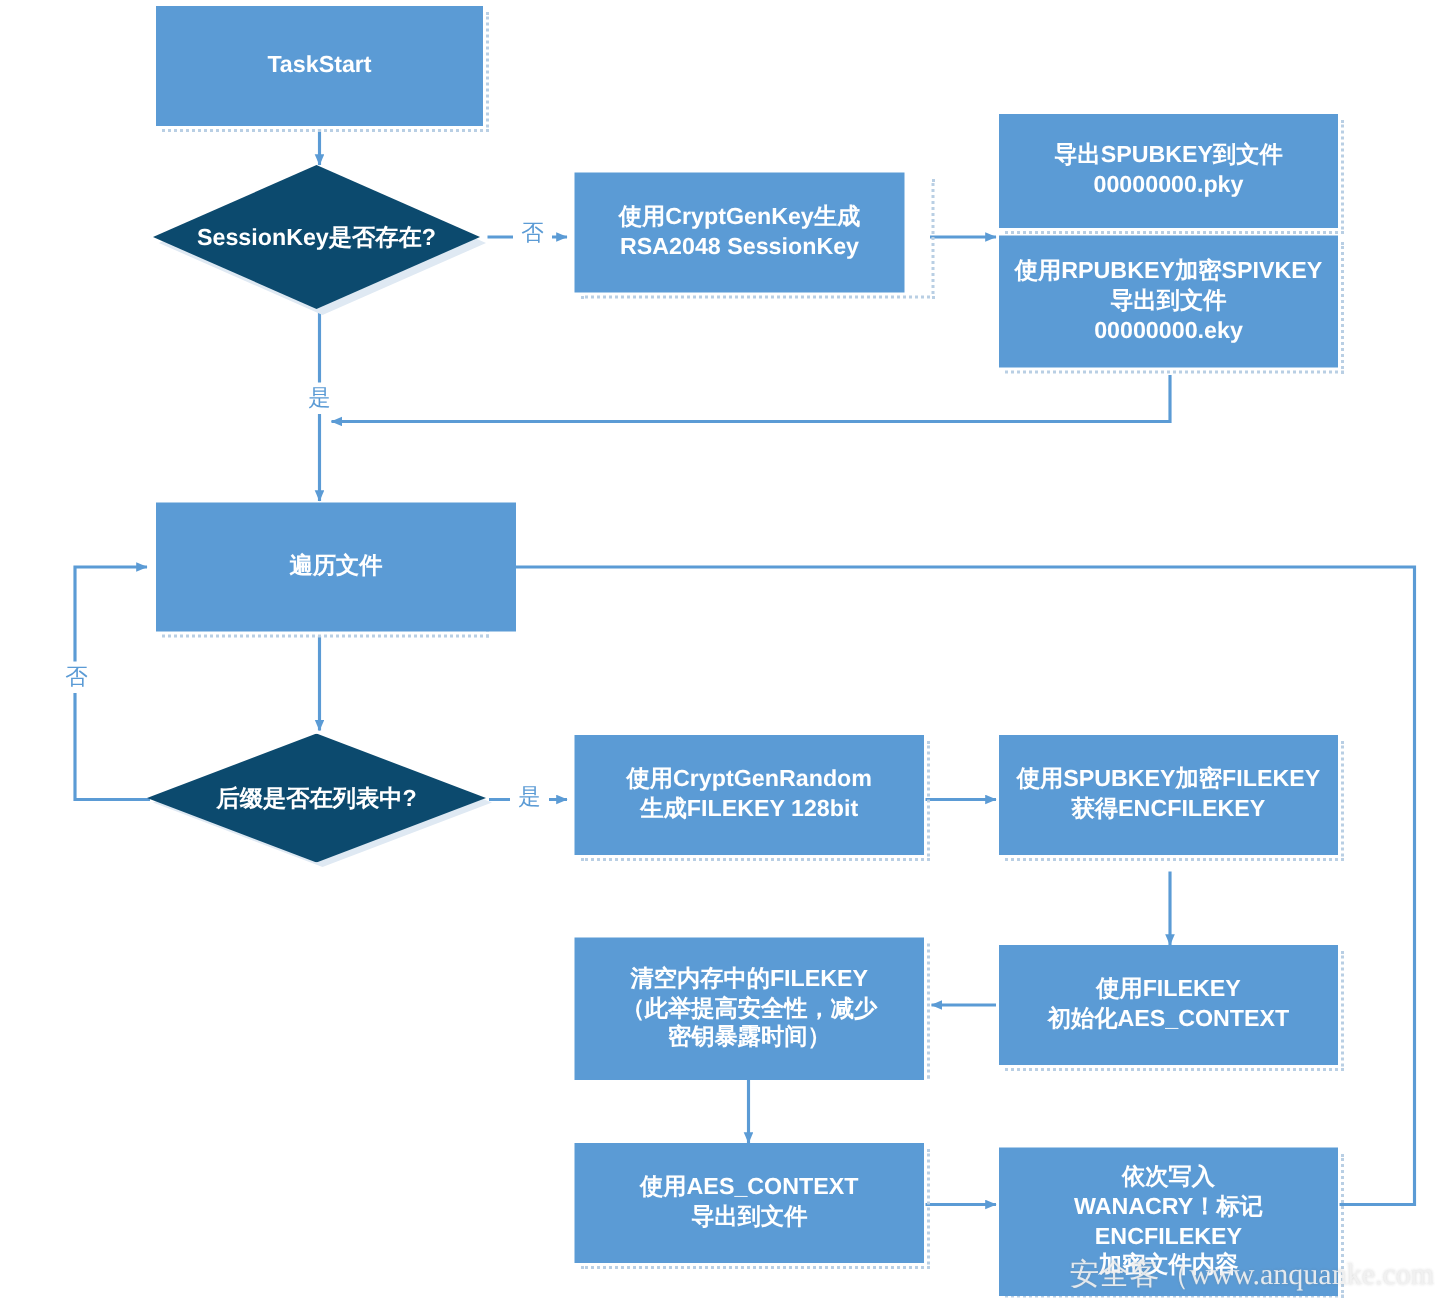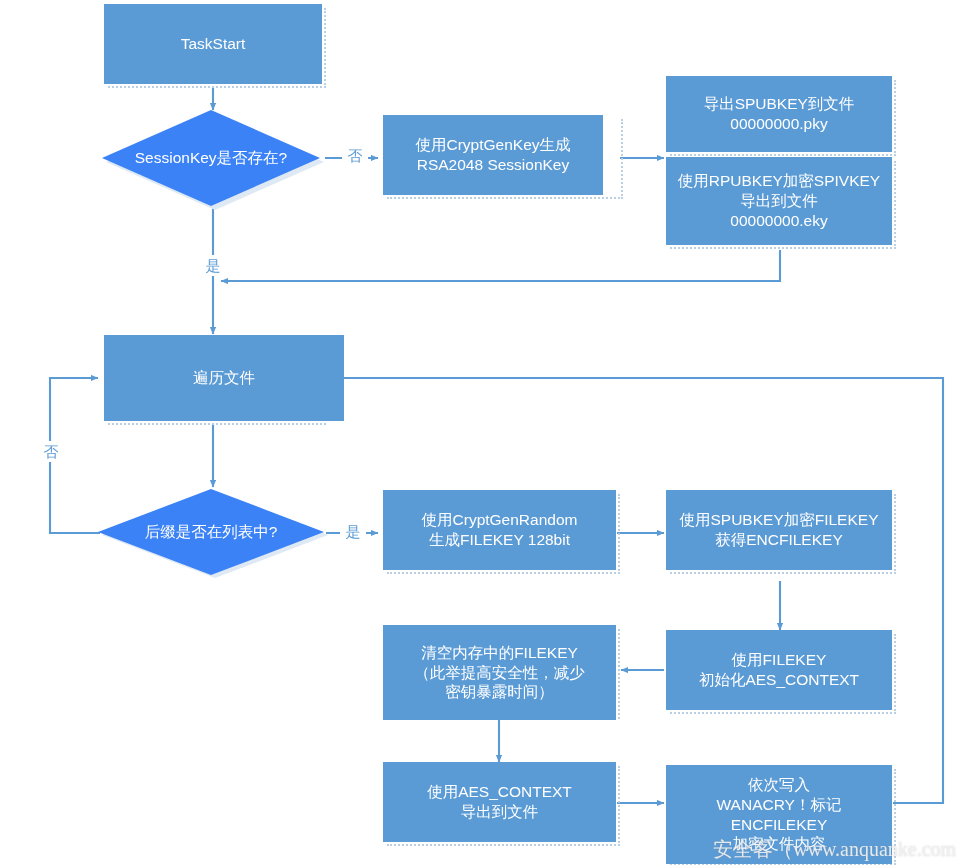--- a/index.html
+++ b/index.html
@@ -33,41 +33,43 @@
     display: flex;
     align-items: center;
     justify-content: center;
     text-align: center;
     line-height: 1.28;
     font-size: 15.5px;
     letter-spacing: 0px;
     z-index: 3;
     white-space: pre-line;
     padding: 2px 4px;
+    font-weight: bold;
   }
   .node-shadow {
     position: absolute;
     box-sizing: border-box;
     z-index: 2;
     background: transparent;
     border-right: 2px dotted #b9cfe4;
     border-bottom: 2px dotted #b9cfe4;
   }
   .diamond {
     position: absolute;
     z-index: 3;
     display: flex;
     align-items: center;
     justify-content: center;
     color: #ffffff;
     font-size: 15.5px;
     text-align: right;
-    background: #3b82f6;
+    background: #0c4a6e;
     -webkit-clip-path: polygon(50% 0%, 100% 50%, 50% 100%, 0% 50%);
     clip-path: polygon(50% 0%, 100% 50%, 50% 100%, 0% 50%);
+    font-weight: bold;
   }
   .diamond-shadow {
     position: absolute;
     z-index: 2;
     background: #dfe9f3;
     -webkit-clip-path: polygon(50% 0%, 100% 50%, 50% 100%, 0% 50%);
     clip-path: polygon(50% 0%, 100% 50%, 50% 100%, 0% 50%);
   }
   .edge-label {
     position: absolute;

